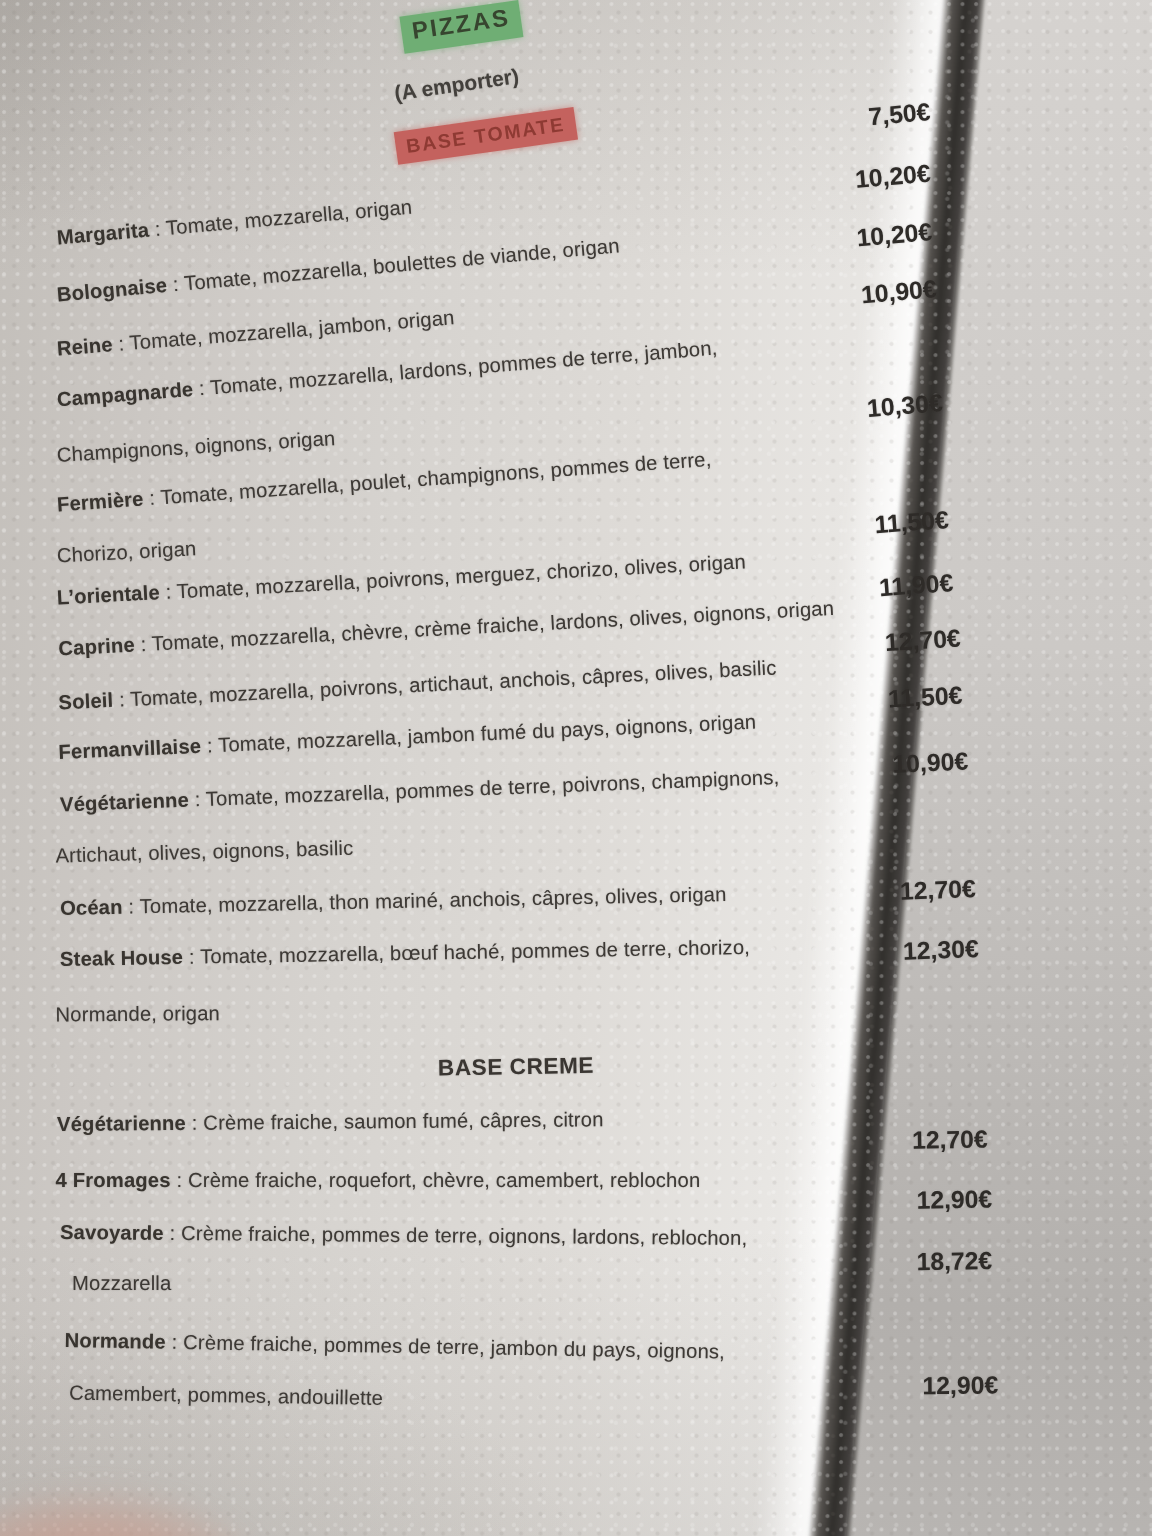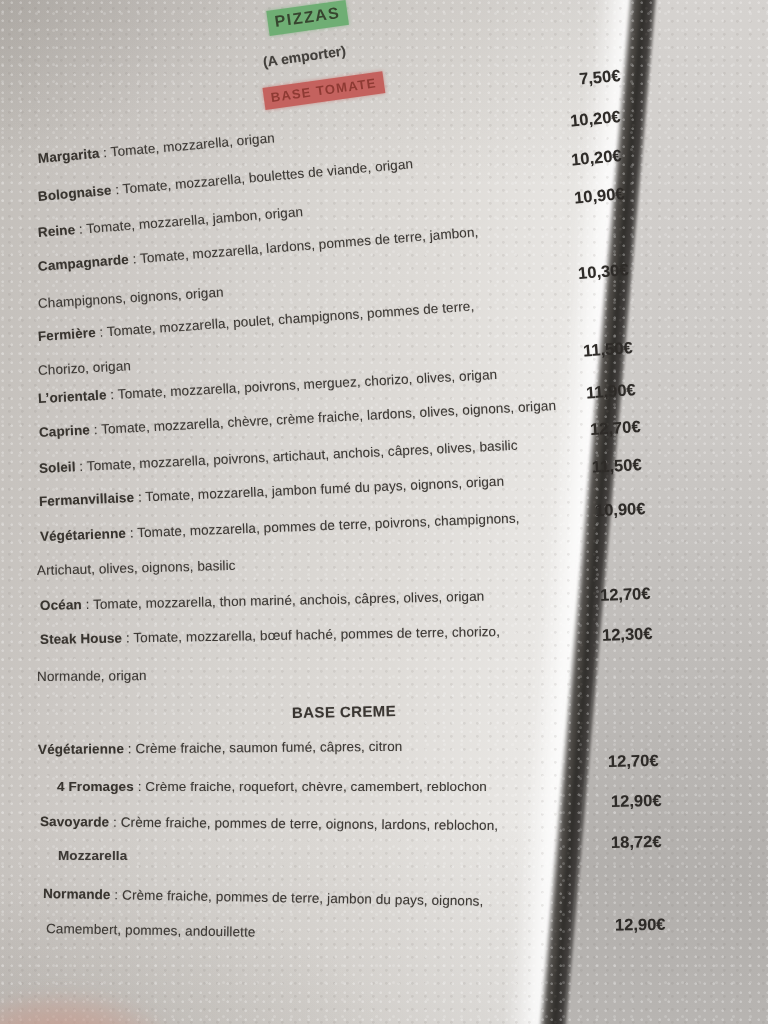--- a/index.html
+++ b/index.html
@@ -142,25 +142,25 @@
 
     <div class="line" style="left:40px;top:631px;transform:rotate(-1deg);"><span class="nm">Steak House</span><span> : </span><span>Tomate, mozzarella, bœuf haché, pommes de terre, chorizo,</span></div>
     <div class="price" style="right:116px;top:624px;transform:rotate(-2deg);">12,30€</div>
     <div class="line" style="left:37px;top:668px;transform:rotate(-0.5deg);"><span>Normande, origan</span></div>
 
     <div class="section-title" style="left:292px;top:704px;transform:rotate(-1deg);">BASE CREME</div>
 
     <div class="line" style="left:38px;top:741px;transform:rotate(-0.5deg);"><span class="nm">Végétarienne</span><span> : </span><span>Crème fraiche, saumon fumé, câpres, citron</span></div>
     <div class="price" style="right:110px;top:751px;transform:rotate(-1deg);">12,70€</div>
 
-    <div class="line" style="left:57px;top:778px;transform:rotate(0deg);text-align:right;"><span class="nm">4 Fromages</span><span> : </span><span>Crème fraiche, roquefort, chèvre, camembert, reblochon</span></div>
+    <div class="line" style="left:37px;top:778px;transform:rotate(0deg);text-align:right;"><span class="nm">4 Fromages</span><span> : </span><span>Crème fraiche, roquefort, chèvre, camembert, reblochon</span></div>
     <div class="price" style="right:107px;top:791px;transform:rotate(-1deg);">12,90€</div>
 
     <div class="line" style="left:40px;top:813px;transform:rotate(0.5deg);"><span class="nm">Savoyarde</span><span> : </span><span>Crème fraiche, pommes de terre, oignons, lardons, reblochon,</span></div>
     <div class="price" style="right:107px;top:832px;transform:rotate(-1deg);">18,72€</div>
-    <div class="line" style="left:58px;top:847px;transform:rotate(0deg);font-weight:bold;"><span>Mozzarella</span></div>
+    <div class="line" style="left:48px;top:847px;transform:rotate(0deg);"><span>Mozzarella</span></div>
 
     <div class="line" style="left:43px;top:885px;transform:rotate(1deg);"><span class="nm">Normande</span><span> : </span><span>Crème fraiche, pommes de terre, jambon du pays, oignons,</span></div>
     <div class="price" style="right:103px;top:915px;transform:rotate(-0.5deg);">12,90€</div>
     <div class="line" style="left:46px;top:920px;transform:rotate(1deg);"><span>Camembert, pommes, andouillette</span></div>
 
   </div>
 </div>
 
 </body></html>

